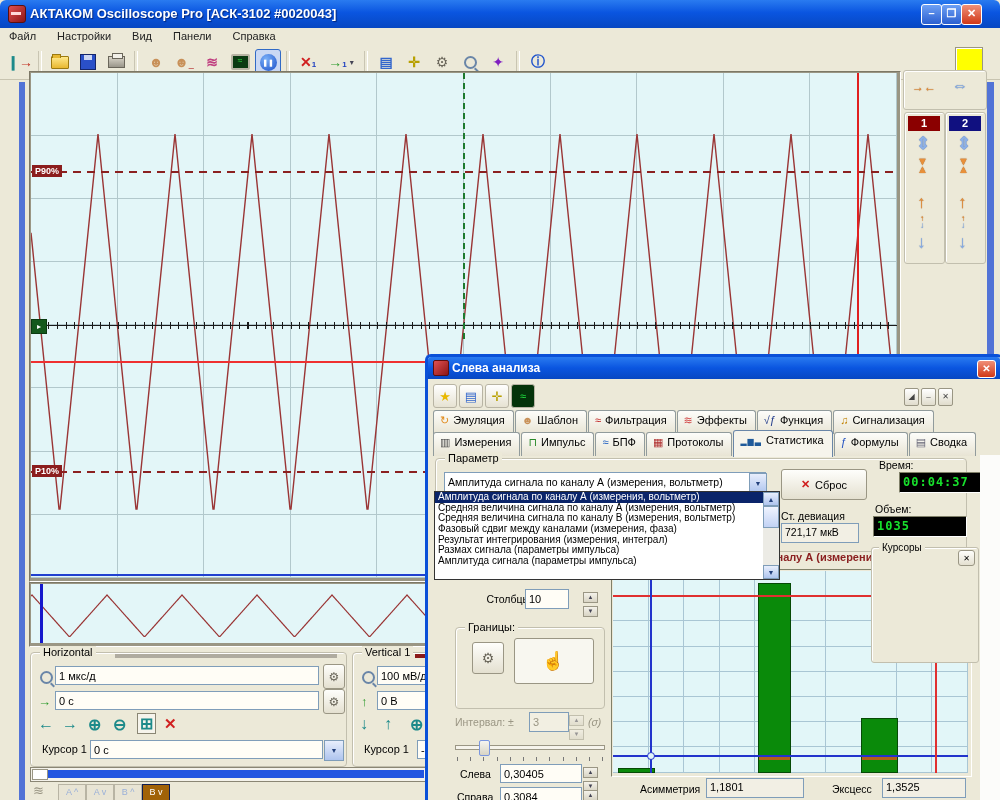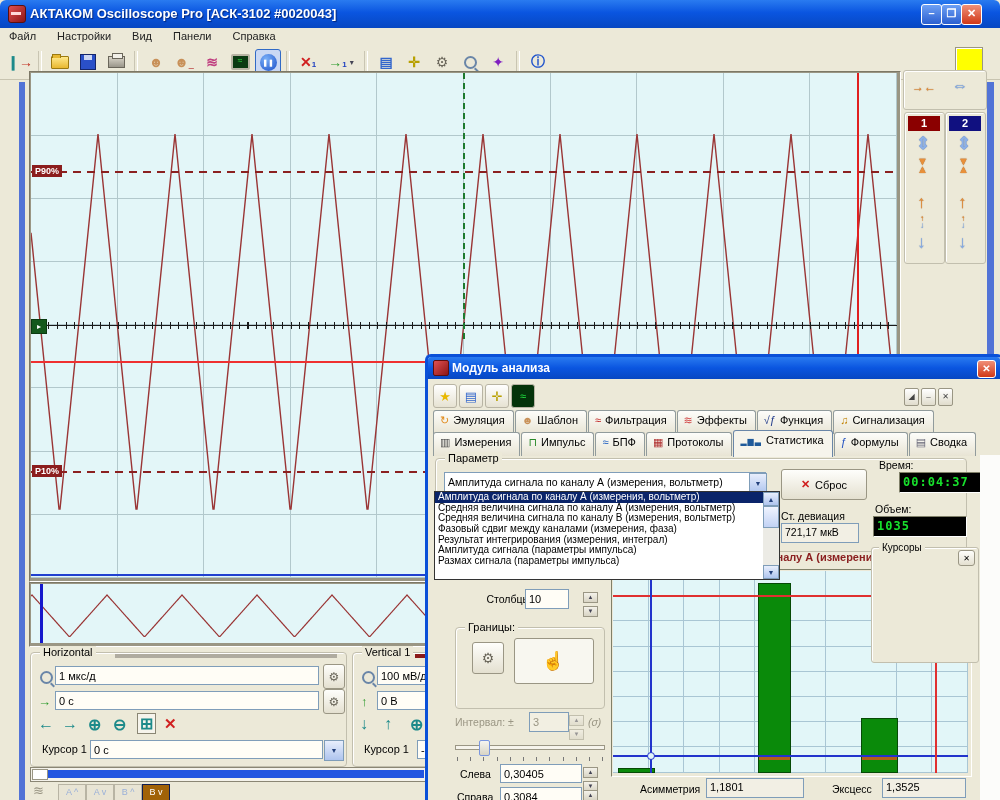--- a/index.html
+++ b/index.html
@@ -286,21 +286,21 @@
   <div class="abs bluearr" style="left:11px;top:20px;font-size:17px">⇕</div>
   <div class="abs orangearr" style="left:12px;top:44px;font-size:11px;line-height:8px;text-align:center">▼<br>▲</div>
   <div class="abs orangearr" style="left:12px;top:80px;font-size:17px">↑</div>
   <div class="abs" style="left:15px;top:102px;font-size:8px;line-height:7px;text-align:center"><span class="orangearr">↑</span><br><span class="bluearr">↓</span></div>
   <div class="abs bluearr" style="left:12px;top:120px;font-size:17px">↓</div>
 </div>
 
 <div class="abs dialog">
   <div class="dlgtitle">
     <div class="dlgico"></div>
-    <span style="position:absolute;left:24px;top:4px">Модуль анализа</span>
+    <span style="position:absolute;left:24px;top:4px">Слева анализа</span>
     <div class="dlgclose">✕</div>
   </div>
 
   <div style="position:absolute;left:5px;top:27px;display:flex">
     <div class="dbtn">
         <span style="color:#e8b800">★</span>
       </div>
     <div class="dbtn">
         <span style="color:#3366cc">▤</span>
       </div>
@@ -418,21 +418,21 @@
   <div class="abs" style="left:552px;top:98px;width:23px;height:348px;background:#fcfcfa"></div>
 </div>
 
 <div class="dropdown abs" style="left:434px;top:491px;width:344px;height:87px">
   <div style="margin-right:16px">
     <div class="opt sel">Амплитуда сигнала по каналу А (измерения, вольтметр)</div>
     <div class="opt">Средняя величина сигнала по каналу А (измерения, вольтметр)</div>
     <div class="opt">Средняя величина сигнала по каналу В (измерения, вольтметр)</div>
     <div class="opt">Фазовый сдвиг между каналами (измерения, фаза)</div>
     <div class="opt">Результат интегрирования (измерения, интеграл)</div>
+    <div class="opt">Размах сигнала (параметры импульса)</div>
     <div class="opt">Амплитуда сигнала (параметры импульса)</div>
-    <div class="opt">Размах сигнала (параметры импульса)</div>
   </div>
   <div class="scrollcol">
     <div class="scrollbtn">▲</div>
     <div style="width:16px;height:22px;background:linear-gradient(180deg,#f0f4fe,#c2d2f4);border:1px solid #7f9db9;box-sizing:border-box"></div>
     <div class="scrollbtn" style="position:absolute;bottom:0">▼</div>
   </div>
 </div>
 
 </body></html>

